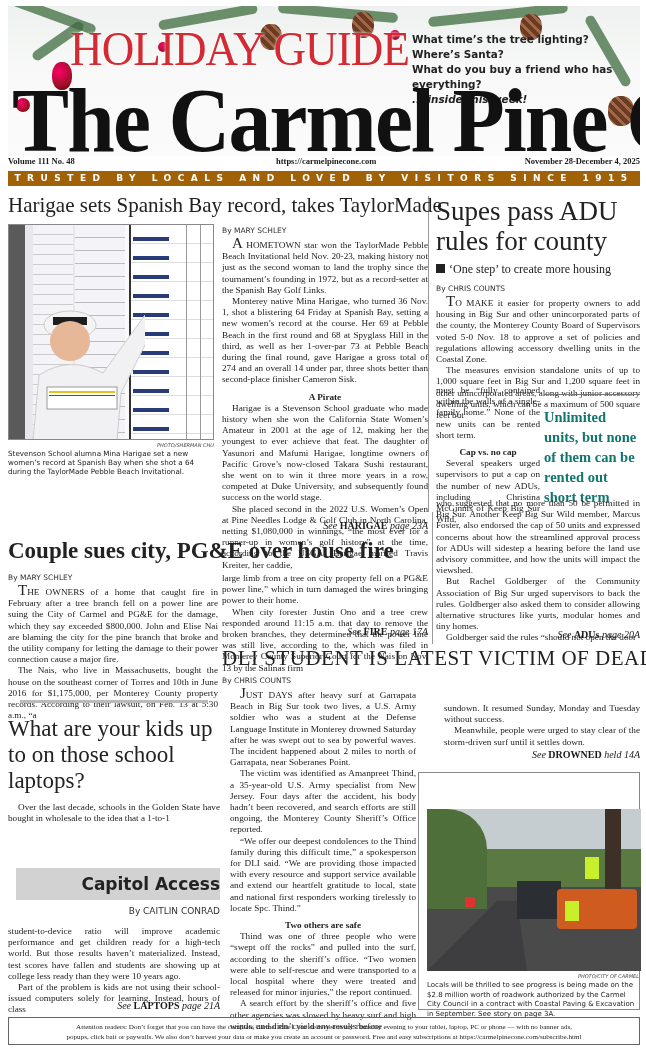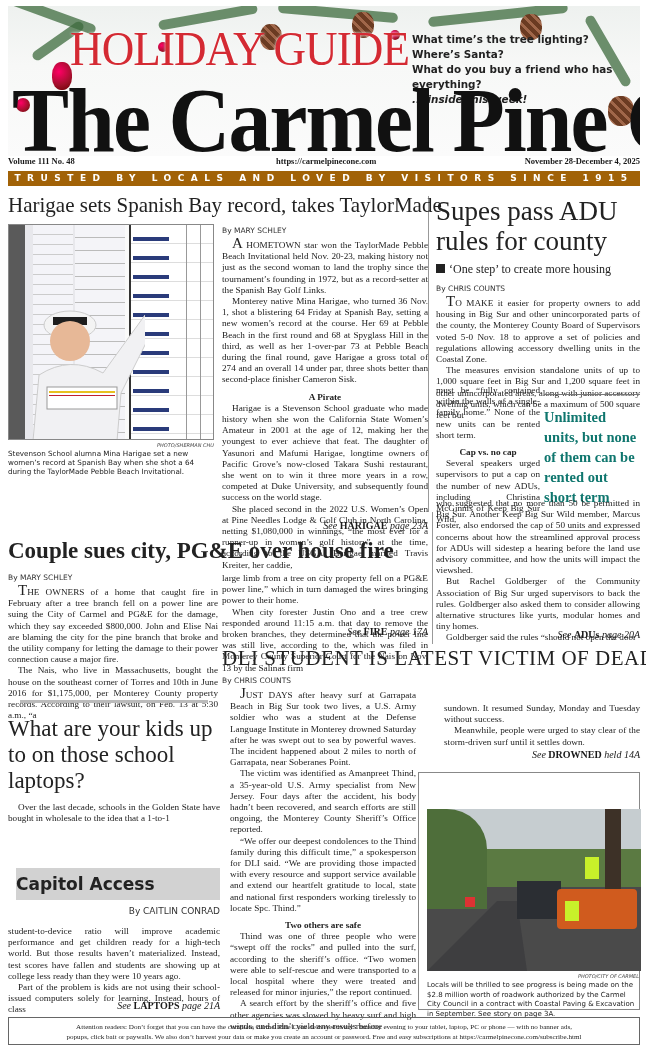--- a/index.html
+++ b/index.html
@@ -25,21 +25,21 @@
 .body .drop{font-size:15px;text-indent:0}
 .sub{font-weight:bold;text-align:center;text-indent:0!important;margin-top:6px}
 .see{position:absolute;font-size:10px;font-style:italic;text-align:right}
 .see b{font-style:normal}
 .photo-golf{position:absolute;left:0;top:224px;width:206px;height:216px;background:linear-gradient(90deg,#5a5a5a 0 8%,#e8e8ec 8% 40%,#fafafa 40%);border:1px solid #888;overflow:hidden}
 .board{position:absolute;top:0;height:216px;background:repeating-linear-gradient(180deg,#fff 0 18px,#ddd 18px 19px)}
 .golfer{position:absolute;left:16px;top:70px;width:120px;height:146px}
 .credit{position:absolute;font-family:"DejaVu Sans",sans-serif;font-size:5px;font-style:italic;color:#444;text-align:right}
 .caption{position:absolute;font-family:"DejaVu Sans",sans-serif;font-size:7.2px;line-height:9px;color:#222}
 .pullquote{position:absolute;left:536px;top:394px;width:96px;font-weight:bold;font-size:14.5px;line-height:20px;color:#0f766e;border-top:1px solid #777;border-bottom:1px solid #777;padding:12px 0 23px}
-.capitol{position:absolute;left:8px;top:868px;width:204px;height:32px;background:#d2d2d2;font-family:"DejaVu Sans",sans-serif;font-weight:bold;font-size:17px;text-align:left;line-height:32px;color:#222}
+.capitol{position:absolute;left:8px;top:868px;width:204px;height:32px;background:#d2d2d2;font-family:"DejaVu Sans",sans-serif;font-weight:bold;font-size:17px;text-align:right;line-height:32px;color:#222}
 .roadsbox{position:absolute;left:410px;top:772px;width:222px;height:238px;border:1px solid #888}
 .roadphoto{position:absolute;left:8px;top:36px;width:214px;height:162px;background:linear-gradient(180deg,#c6cdd0 0 25%,#5b7a42 25% 48%,#4a4a4a 48%);overflow:hidden}
 .footer{position:absolute;left:0;top:1017px;width:632px;height:28px;border:1px solid #666;font-size:7.1px;text-align:center;line-height:10px;padding-top:4px;color:#222}
 .grayrule{position:absolute;height:3px;background:#bbb}
 </style>
 </head>
 <body>
 
 <div class="page">
 

